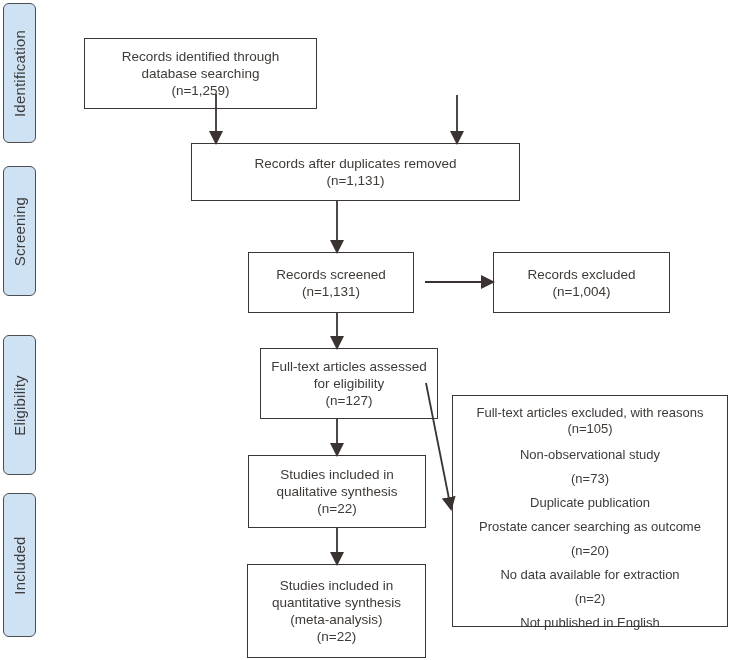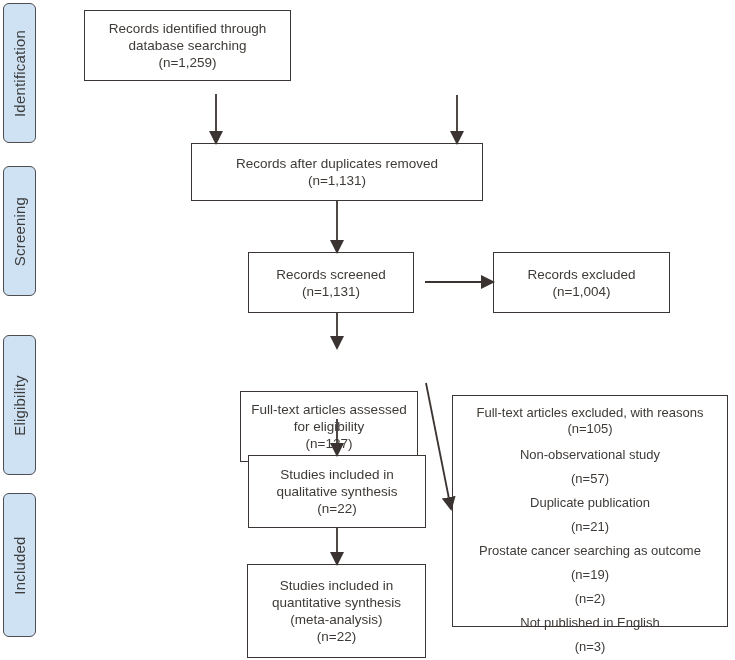--- a/index.html
+++ b/index.html
@@ -85,43 +85,43 @@
   <div class="stage" style="top:166px; height:130px;">
     <span>Screening</span>
   </div>
   <div class="stage" style="top:335px; height:140px;">
     <span>Eligibility</span>
   </div>
   <div class="stage" style="top:493px; height:144px;">
     <span>Included</span>
   </div>
 
-  <div class="box" style="left:84px; top:10px; width:207px; height:71px;">
+  <div class="box" style="left:84px; top:38px; width:233px; height:71px;">
     <div class="box-text">Records identified through
 database searching
 (n=1,259)</div>
   </div>
 
 
-  <div class="box" style="left:191px; top:143px; width:292px; height:58px;">
+  <div class="box" style="left:191px; top:143px; width:329px; height:58px;">
     <div class="box-text">Records after duplicates removed
 (n=1,131)</div>
   </div>
 
   <div class="box" style="left:248px; top:252px; width:166px; height:61px;">
     <div class="box-text">Records screened
 (n=1,131)</div>
   </div>
 
   <div class="box" style="left:493px; top:252px; width:177px; height:61px;">
     <div class="box-text">Records excluded
 (n=1,004)</div>
   </div>
 
-  <div class="box" style="left:240px; top:348px; width:178px; height:71px;margin-top:43px;">
+  <div class="box" style="left:260px; top:348px; width:178px; height:71px;">
     <div class="box-text">Full-text articles assessed
 for eligibility
 (n=127)</div>
   </div>
 
   <div class="box" style="left:248px; top:455px; width:178px; height:73px;">
     <div class="box-text">Studies included in
 qualitative synthesis
 (n=22)</div>
   </div>
@@ -132,36 +132,35 @@
 (meta-analysis)
 (n=22)</div>
   </div>
 
   <div class="reasons-box" style="left:452px; top:395px; width:276px; height:232px;">
     <div class="reasons-title">Full-text articles excluded, with reasons
 (n=105)</div>
     <div class="reasons-list">
       <div class="reason">
         <div>Non-observational study</div>
-        <div>(n=57)</div>
+        <div>(n=73)</div>
       </div>
       <div class="reason">
         <div>Duplicate publication</div>
-        <div>(n=21)</div>
       </div>
       <div class="reason">
         <div>Prostate cancer searching as outcome</div>
-        <div>(n=19)</div>
+        <div>(n=20)</div>
       </div>
       <div class="reason">
+        <div>No data available for extraction</div>
         <div>(n=2)</div>
       </div>
       <div class="reason">
         <div>Not published in English</div>
-        <div>(n=3)</div>
       </div>
     </div>
   </div>
 
   <svg class="arrows" viewBox="0 0 735 660" aria-hidden="true">
     <defs>
       <marker id="ah" markerUnits="userSpaceOnUse" markerWidth="14" markerHeight="14" viewBox="0 0 12 12" refX="0" refY="6" orient="auto">
         <path d="M0,0 L12,6 L0,12 Z" fill="#3a3331"></path>
       </marker>
     </defs>

